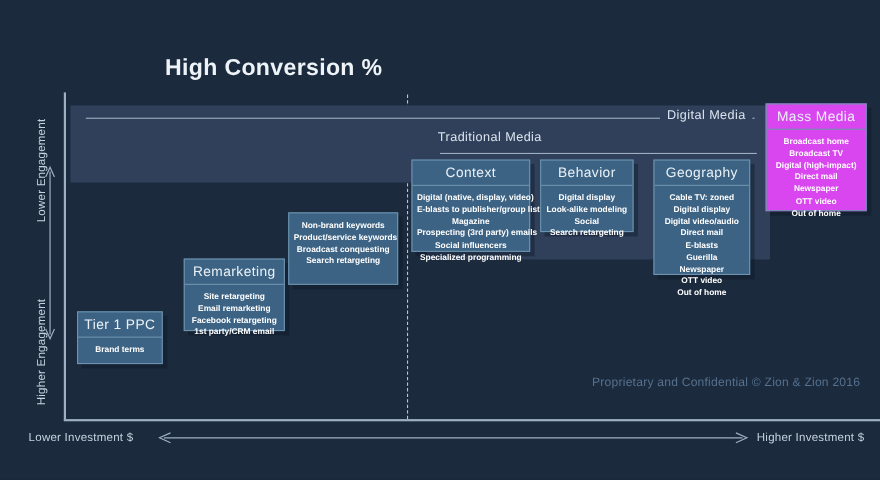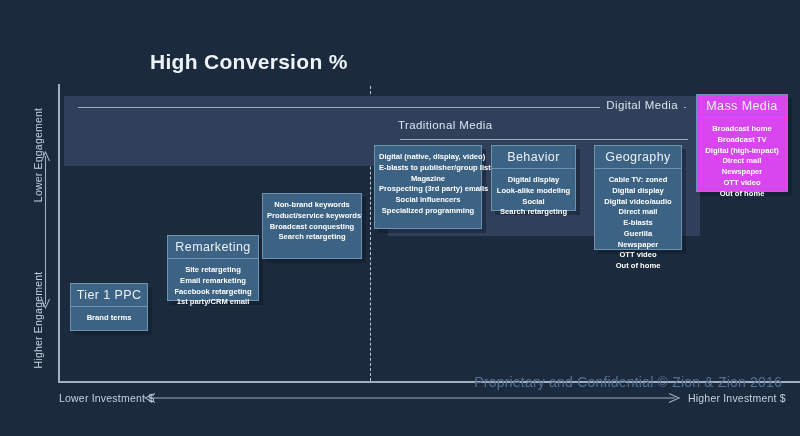--- a/index.html
+++ b/index.html
@@ -27,21 +27,21 @@
   .axis-cap {
     position: absolute; color: #c5d2de; font-size: 10.5px;
     white-space: nowrap; letter-spacing: .2px;
   }
   .vcap {
     transform-origin: 0 0; transform: rotate(-90deg);
     width: 120px; text-align: center;
   }
   #cap-lower-eng  { left: 32px; top: 215px; }
   #cap-higher-eng { left: 32px; top: 380px; }
-  #cap-lower-inv  { left: 59px; top: 392px; }
+  #cap-lower-inv  { left: 26px; top: 392px; }
   #cap-higher-inv { left: 688px; top: 392px; }
 
   
   #varrow { position: absolute; left: 40px; top: 150px; width: 11px; height: 160px; }
   
   #harrow { position: absolute; left: 142px; top: 392px; width: 540px; height: 12px; }
   .arrow-stroke { stroke: #9fb0c3; stroke-width: 1.1; fill: none; }
 
   
   #divider {
@@ -93,22 +93,22 @@
   #card-tier2   { left: 262px; top: 193px; width: 100px; height: 66px; }
   #card-context { left: 374px; top: 145px; width: 108px; height: 84px; }
   #card-behavior{ left: 491px; top: 145px; width: 85px;  height: 66px; }
   #card-geo     { left: 594px; top: 145px; width: 88px;  height: 105px; }
   #card-mass    { left: 696px; top: 94px;  width: 92px;  height: 98px; }
 
   #card-mass { background: #d946ef; }
 
   
   #footer {
-    position: absolute; right: 18px; top: 374px;
-    color: #56718f; font-size: 14px; letter-spacing: .2px;
+    position: absolute; right: 18px; top: 342px;
+    color: #56718f; font-size: 11px; letter-spacing: .2px;
     white-space: nowrap;
   }
 </style>
 </head>
 <body>
 
 <div id="stage">
 
   <div class="conv-head" id="head-high">High Conversion %</div>
 
@@ -164,20 +164,21 @@
   <div class="card" id="card-tier2">
     <div class="card-body">
         <div>Non-brand keywords</div>
         <div>Product/service keywords</div>
         <div>Broadcast conquesting</div>
         <div>Search retargeting</div>
       </div>
   </div>
 
   <div class="card" id="card-context">
+    <div class="card-title">Context</div>
     <div class="card-body">
         <div>Digital (native, display, video)</div>
         <div>E-blasts to publisher/group lists</div>
         <div>Magazine</div>
         <div>Prospecting (3rd party) emails</div>
         <div>Social influencers</div>
         <div>Specialized programming</div>
       </div>
   </div>
 

